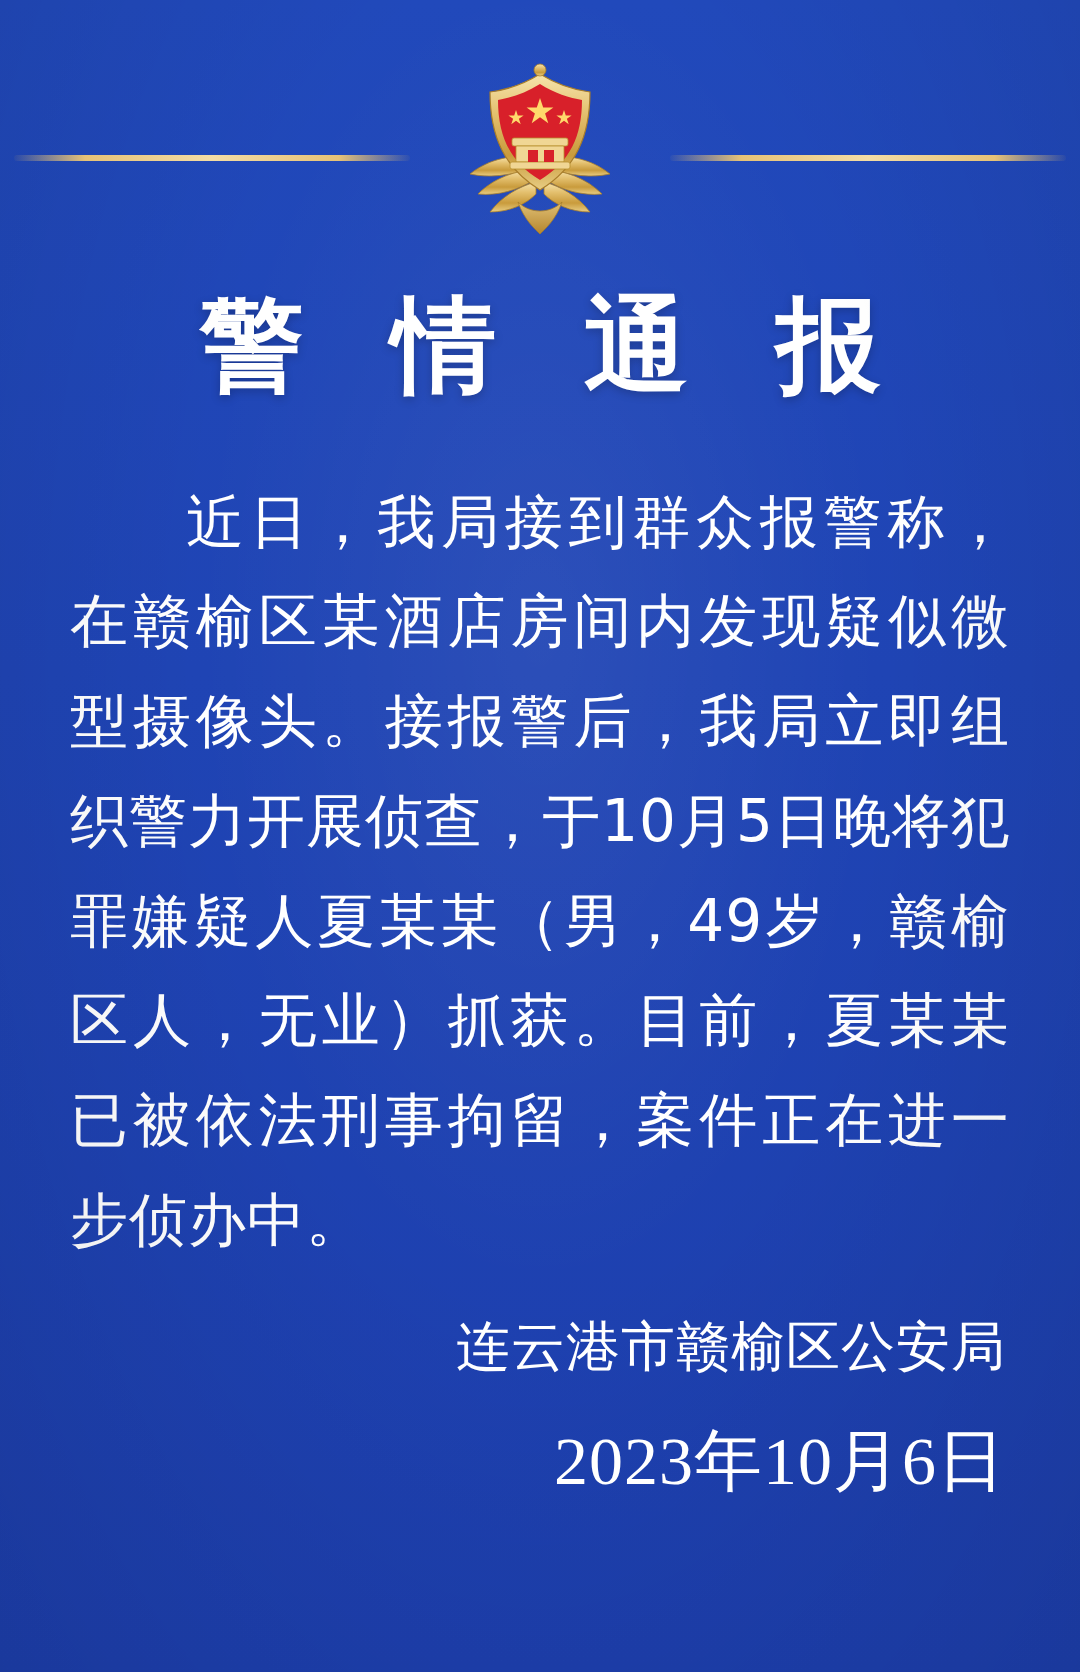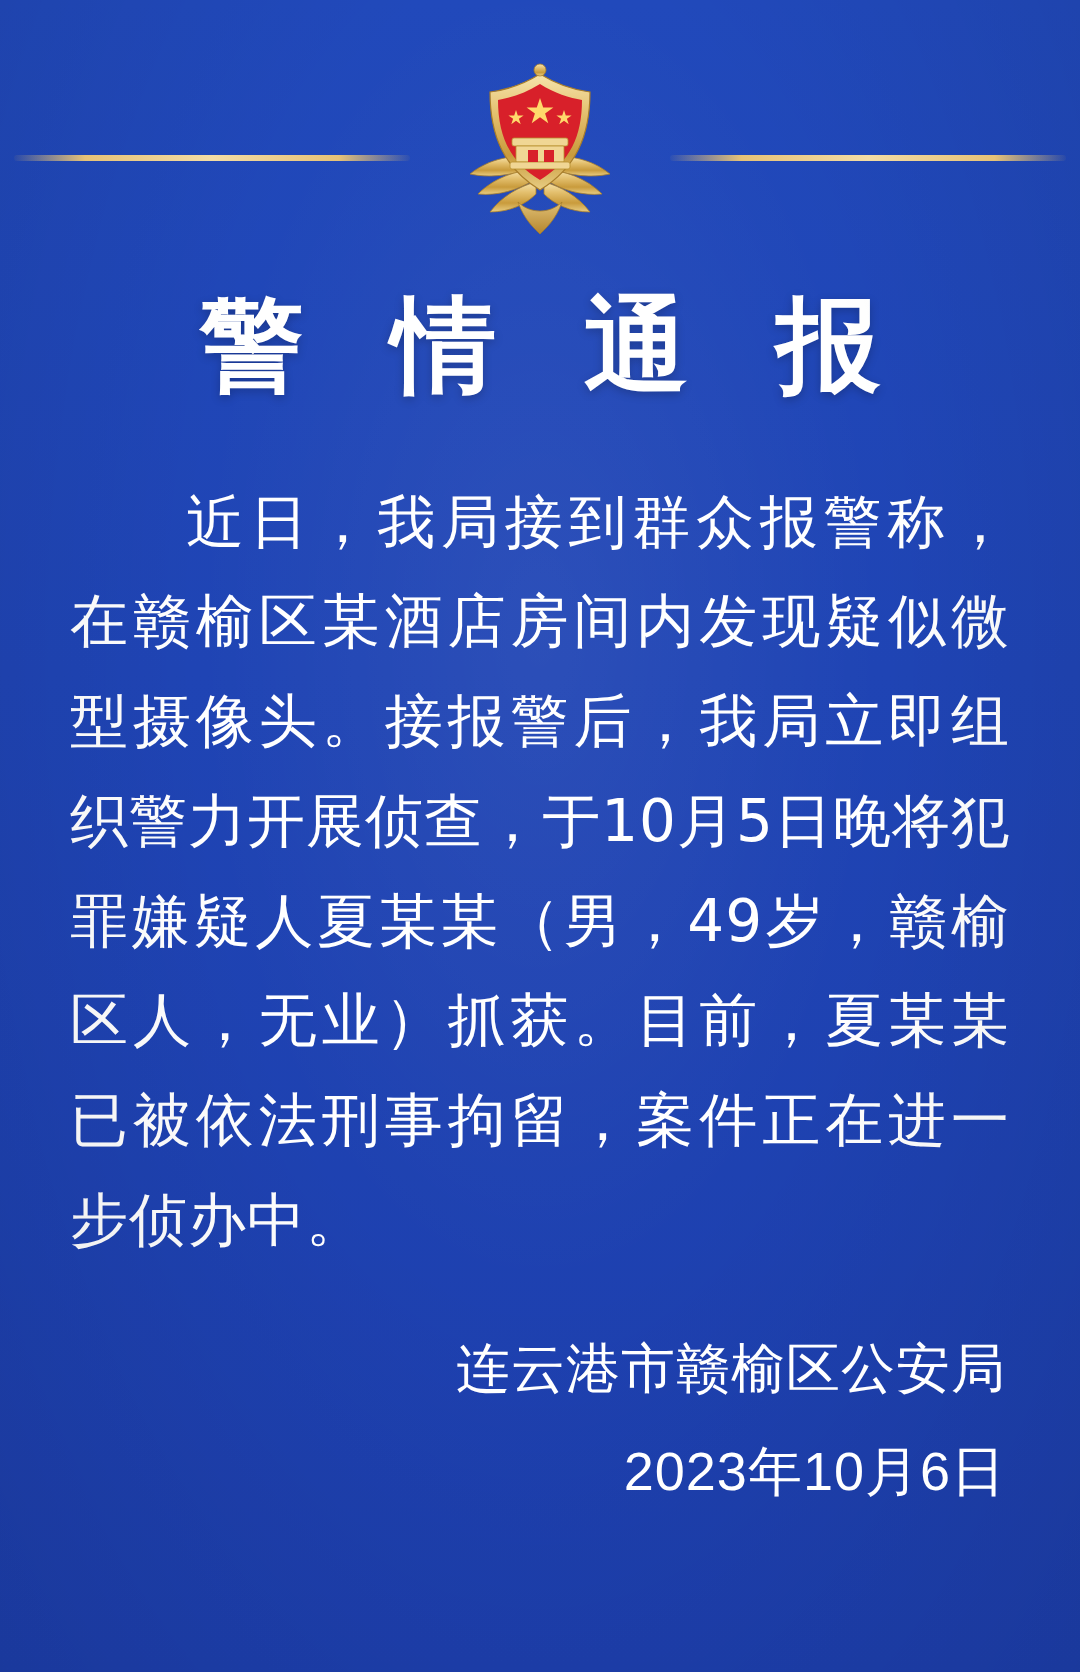--- a/index.html
+++ b/index.html
@@ -84,29 +84,29 @@
     letter-spacing: 1px;
   }
 
   
   .signature {
     position: absolute;
     right: 74px;
     bottom: 160px;
     text-align: right;
     color: #ffffff;
-    font-family: Liberation Sans, sans-serif;
+    font-family: Liberation Serif, serif;
   }
   .sig-org {
     font-size: 54px;
     line-height: 1.5;
     letter-spacing: 1px;
   }
   .sig-date {
-    font-size: 54px;
+    font-size: 68px;
     line-height: 1.5;
     margin-top: 22px;
     letter-spacing: 1px;
   }
 </style>
 </head>
 <body>
 
 <div class="poster">
 

